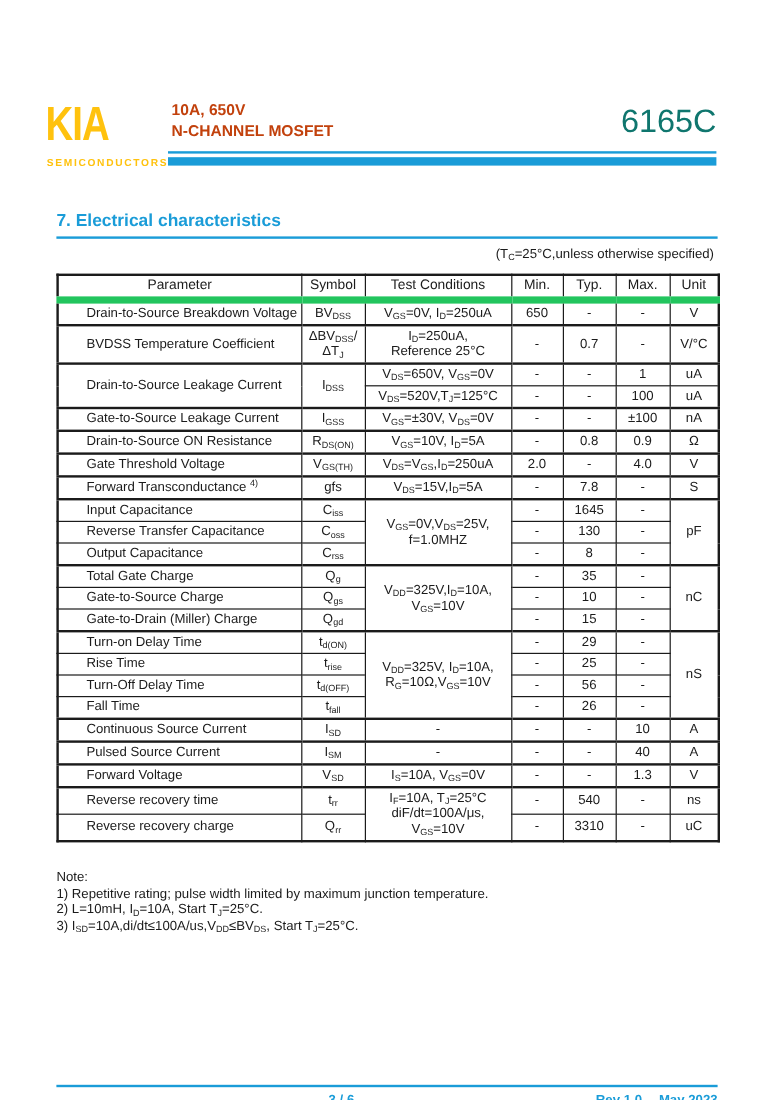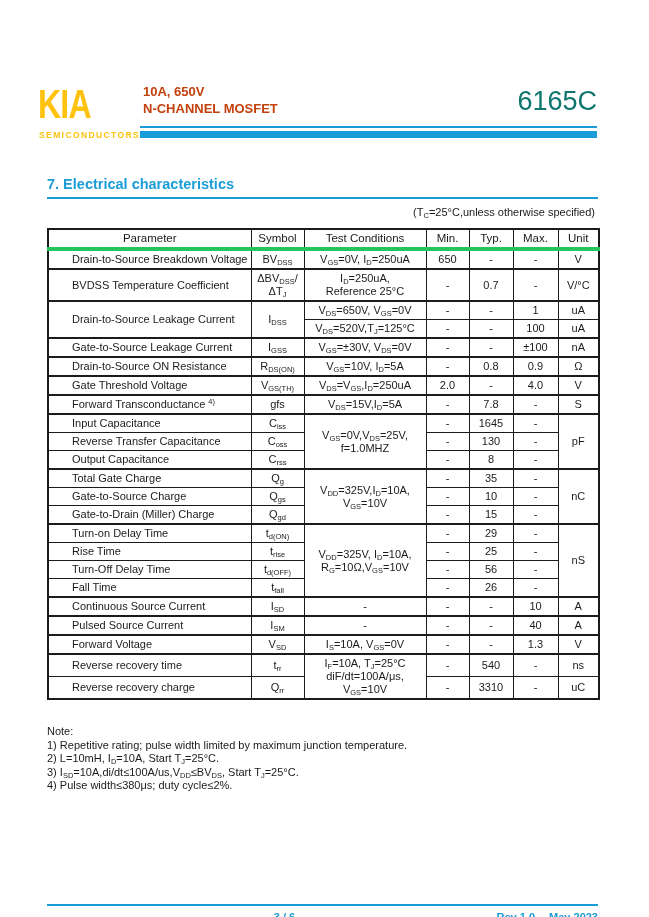--- a/index.html
+++ b/index.html
@@ -21,21 +21,21 @@
   
   .section-title { position:absolute; left:47px; top:128px; font-size:14.5px; font-weight:bold; color:#1a9cd8; }
   .section-underline { position:absolute; left:47px; top:149px; width:551px; height:2px; background:#1a9cd8; }
   .cond-note { position:absolute; right:54px; top:158px; font-size:11px; color:#1b1b1b; }
 
   
   table.spec { position:absolute; left:47px; top:180px; width:551px; border-collapse:collapse;
                table-layout:fixed; font-size:11px; color:#1b1b1b; border:2px solid #1b1b1b; }
   table.spec th, table.spec td { border:1px solid #1b1b1b; text-align:center;
                padding:2px 2px; height:17px; line-height:13px; font-weight:normal; overflow:hidden; }
-  table.spec thead th { font-size:11.5px; border-bottom:4px solid #22c55e;text-align:center; }
+  table.spec thead th { font-size:11.5px; border-bottom:6px solid #22c55e;text-align:center; }
   table.spec tr.grp td { border-top:2px solid #1b1b1b; }
   table.spec td.pl { text-align:left; padding-left:23px; }
   sub { font-size:7.5px; vertical-align:-2px; line-height:0; }
   sup { font-size:7.5px; vertical-align:4px; line-height:0; }
 
   
   .notes { position:absolute; left:47px; top:677px; font-size:11px; line-height:13.5px; color:#1b1b1b; }
 
   
   .footer-line { position:absolute; left:47px; top:856px; width:551px; height:2px; background:#1a9cd8; }
@@ -279,21 +279,20 @@
           <td>uC</td>
         </tr>
       </tbody>
   </table>
 
   <div class="notes">
     <div>Note:</div>
     <div>1) Repetitive rating; pulse width limited by maximum junction temperature.</div>
     <div>2) L=10mH, I<sub>D</sub>=10A, Start T<sub>J</sub>=25°C.</div>
     <div>3) I<sub>SD</sub>=10A,di/dt≤100A/us,V<sub>DD</sub>≤BV<sub>DS</sub>, Start T<sub>J</sub>=25°C.</div>
-    <div>4) Pulse width≤380μs; duty cycle≤2%.</div>
   </div>
 
   <div class="footer-line"></div>
   <div class="page-num">3 / 6</div>
   <div class="rev-block">
     <span>Rev 1.0</span><span>May 2023</span>
   </div>
 
 </div>
 

